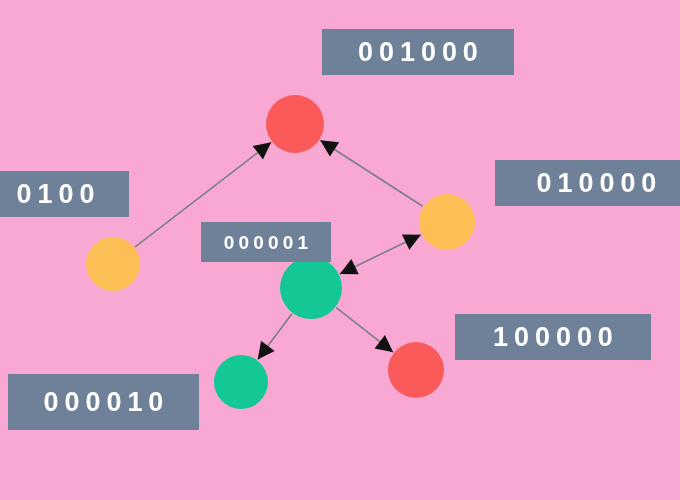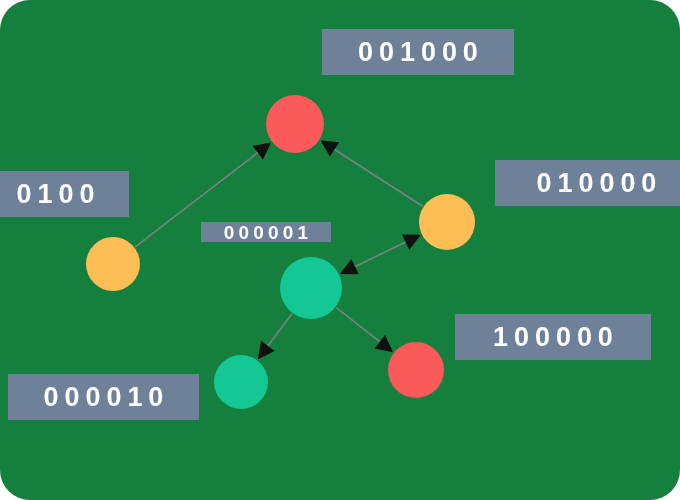--- a/index.html
+++ b/index.html
@@ -8,23 +8,22 @@
     padding: 0;
     background: #ffffff;
   }
   body {
     font-family: "Liberation Sans", sans-serif;
   }
   #stage {
     position: relative;
     width: 680px;
     height: 500px;
-    background: #15803d;
+    background: #f9a8d4;
     overflow: hidden;
-    border-radius: 30px;
   }
   #graph-canvas {
     position: absolute;
     left: 0;
     top: 0;
     width: 680px;
     height: 500px;
   }
   .bit-label {
     position: absolute;
@@ -78,18 +77,18 @@
         <circle cx="311" cy="288" r="31" fill="#14c896"></circle>
         <circle cx="241" cy="382" r="27" fill="#14c896"></circle>
         <circle cx="416" cy="370" r="28" fill="#fa5a5a"></circle>
       </g>
   </svg>
 
   <div id="label-layer">
       <div class="bit-label" style="left: 322px; top: 29px; width: 192px; height: 46px; font-size: 27px; background: rgb(110, 129, 153); color: rgb(255, 255, 255);">001000</div>
       <div class="bit-label" style="left: -18px; top: 171px; width: 147px; height: 46px; font-size: 27px; background: rgb(110, 129, 153); color: rgb(255, 255, 255);">0100</div>
       <div class="bit-label" style="left: 495px; top: 160px; width: 203px; height: 46px; font-size: 27px; background: rgb(110, 129, 153); color: rgb(255, 255, 255);">010000</div>
-      <div class="bit-label" style="left: 201px; top: 222px; width: 130px; height: 20px; font-size: 19px; background: rgb(110, 129, 153); color: rgb(255, 255, 255);">000001</div>
+      <div class="bit-label" style="left: 201px; top: 222px; width: 130px; height: 40px; font-size: 19px; background: rgb(110, 129, 153); color: rgb(255, 255, 255);">000001</div>
       <div class="bit-label" style="left: 455px; top: 306px; width: 196px; height: 46px; font-size: 27px; background: rgb(110, 129, 153); color: rgb(255, 255, 255); margin-top: 8px;">100000</div>
-      <div class="bit-label" style="left: 8px; top: 374px; width: 191px; height: 46px; font-size: 27px; background: rgb(110, 129, 153); color: rgb(255, 255, 255);">000010</div>
+      <div class="bit-label" style="left: 8px; top: 374px; width: 191px; height: 56px; font-size: 27px; background: rgb(110, 129, 153); color: rgb(255, 255, 255);">000010</div>
     </div>
 
 </div>
 
 </body></html>

